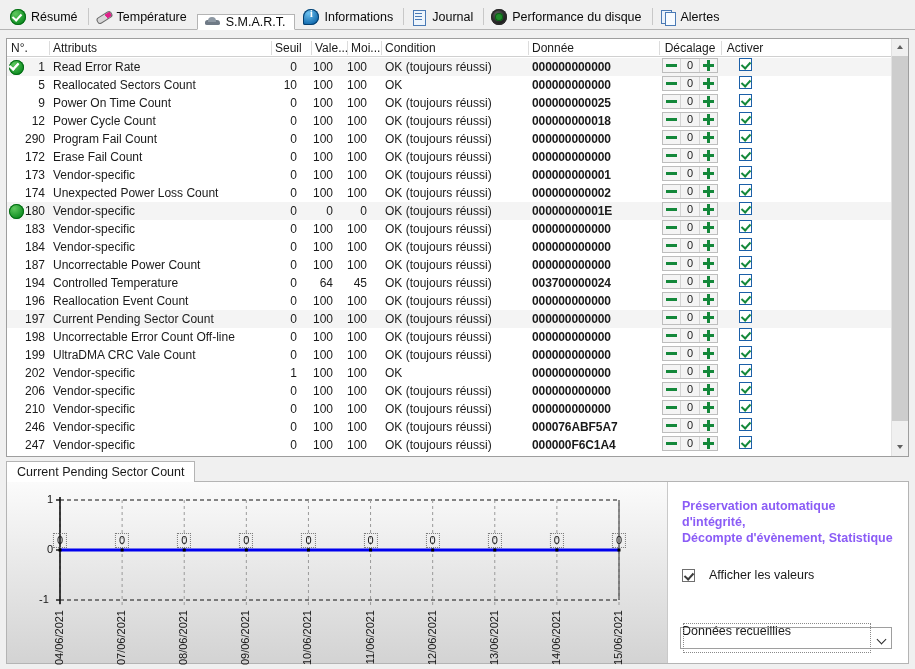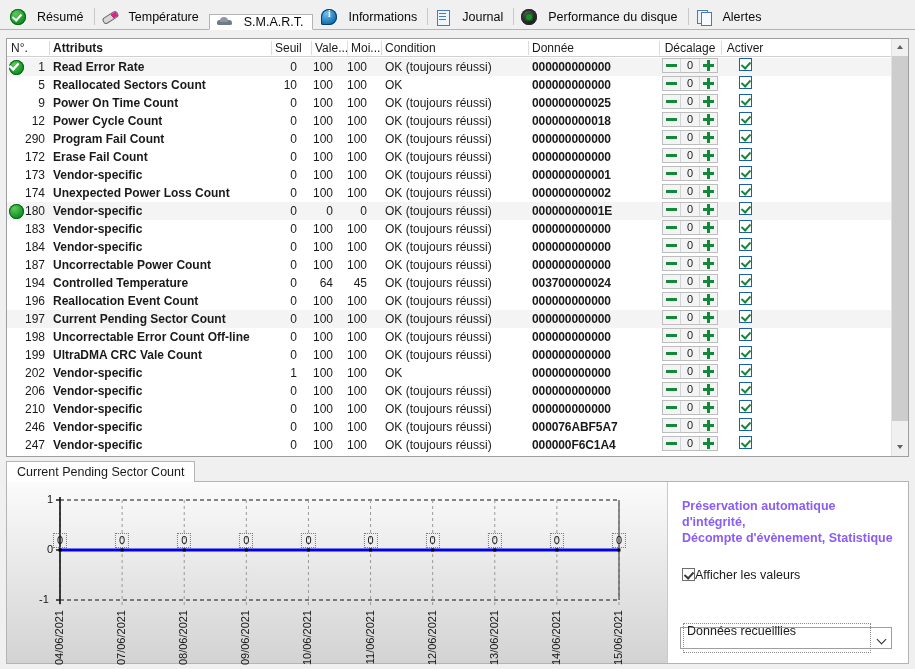--- a/index.html
+++ b/index.html
@@ -16,21 +16,21 @@
   
   #tabstrip {
     position: absolute; left: 0; top: 0; width: 915px; height: 30px;
     background: #f0f0f0;
     border-bottom: 1px solid #b4b4b4;
     display: flex; align-items: flex-end;
     padding-left: 2px;
   }
   .tab {
     height: 26px;
-    display: flex; align-items: center; gap: 11px;
+    display: flex; align-items: center; gap: 5px;
     padding: 0 9px 0 7px;
     font-size: 12.5px;
     color: #0a0a0a;
     border: 1px solid transparent;
     border-bottom: none;
     cursor: default;
     position: relative;
     white-space: nowrap;
   }
   .tab + .tab::before {
@@ -118,21 +118,21 @@
     font-size: 12px;
   }
   #grid-head .hc {
     position: relative; height: 18px; line-height: 18px;
     padding-left: 4px; color: #1a1a1a; white-space: nowrap; overflow: hidden;
   }
   #grid-head .hc + .hc::before {
     content:""; position:absolute; left:0; top:2px; bottom:2px; width:1px; background:#dcdcdc;
   }
   .c-no    { width: 42px; }
-  .c-attr  { width: 222px; font-weight: bold; }
+  .c-attr  { width: 222px; }
   .c-seuil { width: 40px; }
   .c-val   { width: 36px; }
   .c-moi   { width: 34px; }
   .c-cond  { width: 147px; }
   .c-don   { width: 131px; }
   .c-dec   { width: 62px; text-align:center; }
   .c-act   { width: 48px; text-align:center; }
 
   #grid-head .c-dec, #grid-head .c-act { padding-left:0; text-align:center; }
 
@@ -256,39 +256,39 @@
   #sidebox {
     flex:1; position:relative;
     background:#ffffff;
     border-left:1px solid #c9c9c9;
     padding:16px 14px 0 14px;
   }
   #sidebox .title {
     font-size:12.5px; font-weight:bold; line-height:16px; color:#8b5cf6;
   }
   #sidebox .chkrow {
-    margin-top:22px; display:flex; gap:0;
+    margin-top:22px; display:flex; align-items:center; gap:14px;
     font-size:12.5px;
   }
   .cbx2 {
     width:13px; height:13px; position:relative; flex:0 0 13px;
     border:1px solid #6e6e6e; background:#fff;
   }
   .cbx2::after {
     content:""; position:absolute; left:3px; top:1px; width:4px; height:7px;
     border:solid #3c3c3c; border-width:0 2px 2px 0; transform:rotate(42deg);
   }
   #combo {
     position:absolute; left:12px; bottom:14px; width:212px; height:22px;
     border:1px solid #9e9e9e; background:#ffffff;
     display:flex; align-items:center;
     font-size:12.5px;
   }
   #combo .ctext {
-    flex:1; padding-left:5px;
+    flex:1; 
     outline:1px dotted #8a8a8a; outline-offset:-2px;
     line-height:18px; height:32px; margin:1px 0 1px 1px;
   }
   #combo .carrow {
     width:19px; height:20px; position:relative; flex:0 0 19px;
   }
   #combo .carrow::after {
     content:""; position:absolute; left:6px; top:8px; width:6px; height:6px;
     border-right:1.5px solid #2a2a2a; border-bottom:1.5px solid #2a2a2a;
     transform: rotate(45deg);

